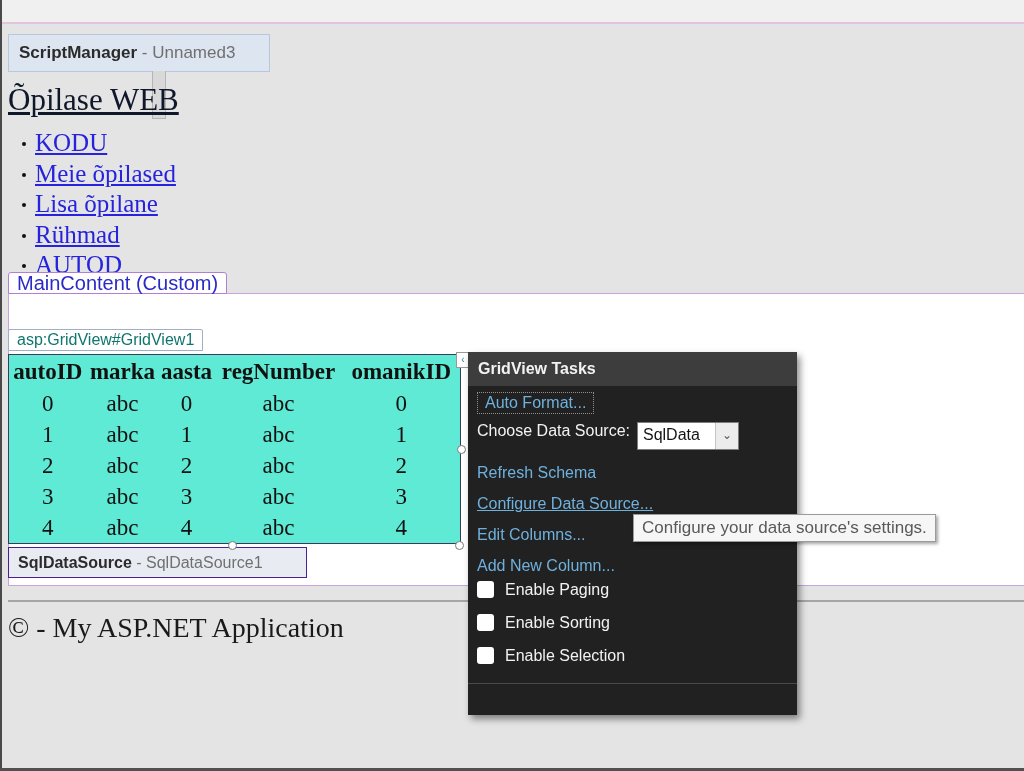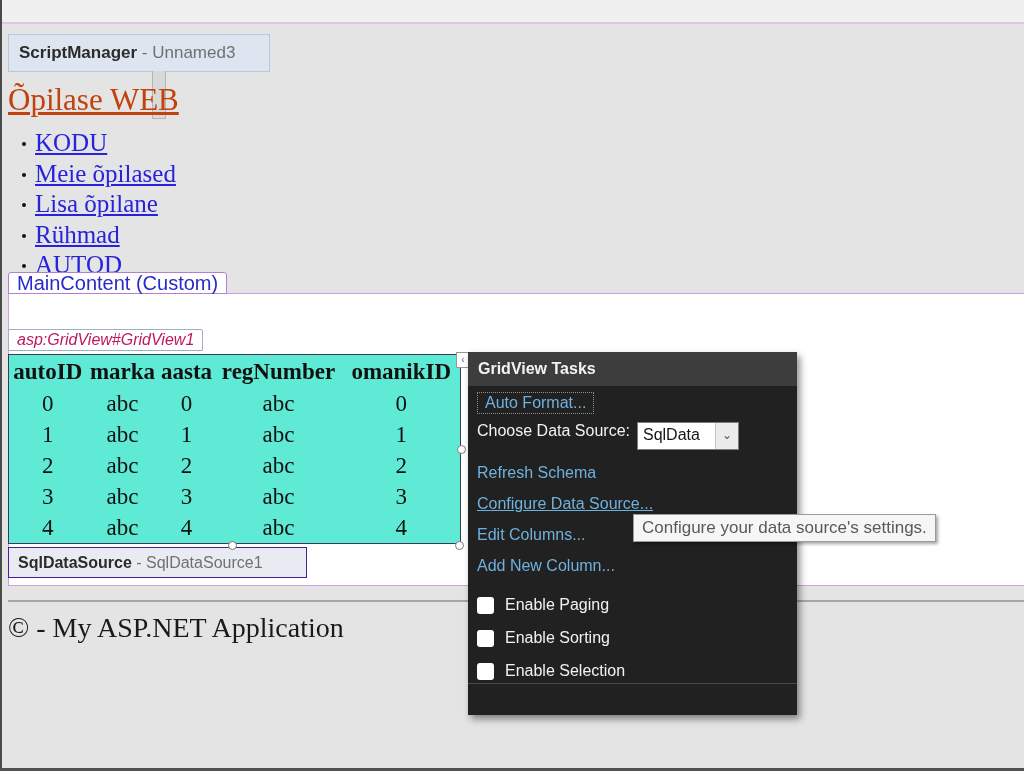--- a/index.html
+++ b/index.html
@@ -24,21 +24,21 @@
   
   .caret-block{
     position:absolute;left:152px;top:71px;width:12px;height:47px;
     background:#d9d9d9;border:1px solid #b5b5b5;border-top:none;
   }
 
   
   .site-title{
     position:absolute;left:8px;top:82px;margin:0;
     font-family:"Liberation Serif",serif;font-weight:normal;
-    font-size:31px;color:#c2410c;text-decoration:underline;cursor:pointer;text-align:right;
+    font-size:31px;color:#0f172a;text-decoration:underline;cursor:pointer;text-align:right;
   }
   .nav-list{position:absolute;left:22px;top:128px;margin:0;padding:0;list-style:none;}
   .nav-list li{
     position:relative;height:30.5px;padding-left:13px;
     font-family:"Liberation Serif",serif;font-size:25px;line-height:29px;
   }
   .nav-list li::before{
     content:"";position:absolute;left:0;top:14px;width:4px;height:4px;
     background:#111;border-radius:50%;
   }
@@ -52,21 +52,21 @@
   }
   .mc-region{
     position:absolute;left:8px;top:293px;width:1016px;height:291px;
     background:#ffffff;border:1px solid #c9a2e0;border-right:none;z-index:1;
   }
 
   
   .gv-label{
     position:absolute;left:-1px;top:35px;height:20px;z-index:3;
     background:#ffffff;border:1px solid #9fb0c4;border-radius:2px 2px 0 0;
-    color:#be185d;font-size:16px;line-height:20px;padding:0 8px;white-space:nowrap;font-style:italic;
+    color:#0f766e;font-size:16px;line-height:20px;padding:0 8px;white-space:nowrap;
   }
   table.gv{
     position:absolute;left:-1px;top:60px;border-collapse:collapse;
     background:#5eead4;border:1px solid #3a3a5c;table-layout:fixed;
     font-family:"Liberation Serif",serif;color:#111;
   }
   table.gv th{font-size:23px;font-weight:bold;height:33px;padding:0;text-align:center;white-space:nowrap;}
   table.gv td{font-size:23px;height:31px;padding:0;text-align:center;}
 
   
@@ -107,21 +107,21 @@
   .choose-row{height:35px;display:flex;align-items:flex-start;}
   .combo{
     margin-left:7px;width:100px;height:26px;background:#fff;border:1px solid #7c7c7c;
     display:flex;align-items:stretch;cursor:pointer;
   }
   .combo-value{flex:1;color:#141414;font-size:16px;line-height:24px;padding:0 5px;overflow:hidden;white-space:nowrap;}
   .combo-btn{width:22px;background:#ececec;border-left:1px solid #c4c4c4;color:#5a5a5a;
     font-size:12px;line-height:24px;text-align:center;}
   .link-row{height:31px;line-height:31px;white-space:nowrap;}
   .link-row.underlined a{text-decoration:underline;}
-  .check-row{height:33px;display:flex;align-items:flex-end;cursor:pointer;}
+  .check-row{height:33px;display:flex;align-items:flex-start;cursor:pointer;}
   .checkbox{
     width:17px;height:17px;background:#fff;border-radius:3px;margin-right:11px;flex:none;
   }
   .check-label{color:#f2f2f2;}
   .tasks-sep{border-top:1px solid #4a4a4a;margin:3px -9px 0 -9px;}
   .templates-row{height:32px;line-height:32px;}
 
   
   .tooltip{
     position:absolute;left:633px;top:514px;height:26px;z-index:20;

